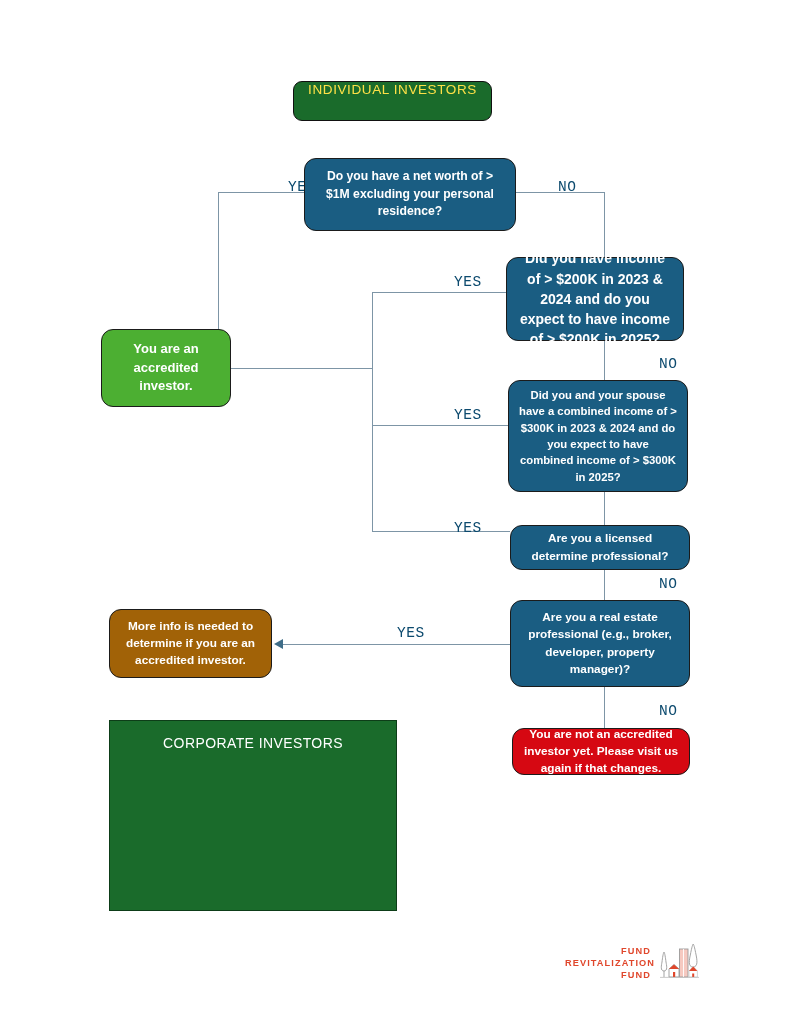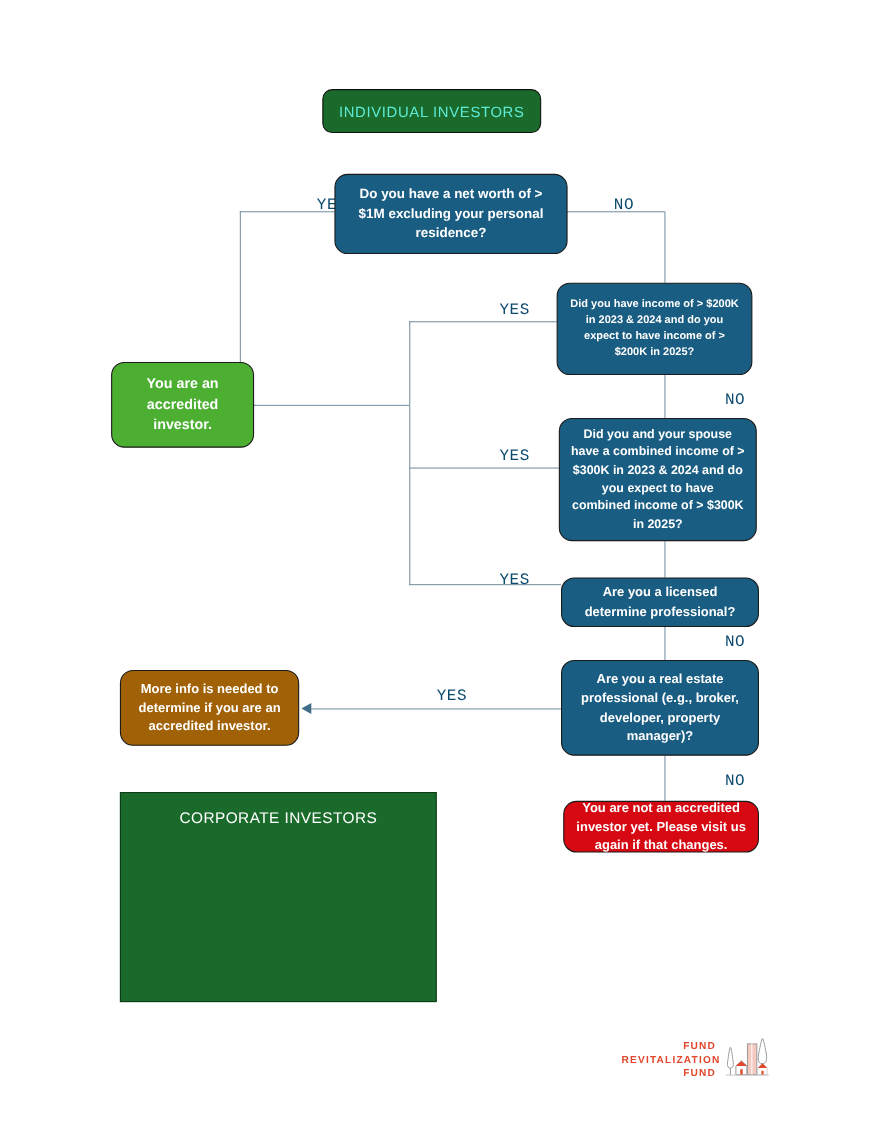--- a/index.html
+++ b/index.html
@@ -45,23 +45,22 @@
   .header-pill {
     position: absolute;
     left: 293px;
     top: 81px;
     width: 197px;
     height: 38px;
     background: #1a6b2b;
     border: 1px solid #111111;
     border-radius: 9px;
     display: flex;
-    align-items: center;
     justify-content: center;
-    color: #5eead4;
+    color: #fde047;
     font-size: 13.5px;
     letter-spacing: 0.6px;
     font-family: "Liberation Sans", sans-serif;
     z-index: 6;
   }
 
   
   .corp-panel {
     position: absolute;
     left: 109px;
@@ -183,21 +182,21 @@
   <div class="elabel" style="left:415px; top:407px;">YES</div>
   <div class="elabel" style="left:415px; top:520px;">YES</div>
   <div class="elabel" style="left:620px; top:576px;">NO</div>
   <div class="elabel" style="left:358px; top:625px;">YES</div>
   <div class="elabel" style="left:620px; top:703px;">NO</div>
 
   <div class="node node-blue" style="left:304px; top:158px; width:212px; height:73px; font-size:12.2px;">
     <span class="txt">Do you have a net worth of &gt; $1M excluding your personal residence?</span>
   </div>
 
-  <div class="node node-blue" style="left:506px; top:257px; width:178px; height:84px; font-size:10px;">
+  <div class="node node-blue" style="left:506px; top:257px; width:178px; height:84px; font-size:14px;">
     <span class="txt">Did you have income of &gt; $200K in 2023 &amp; 2024 and do you expect to have income of &gt; $200K in 2025?</span>
   </div>
 
   <div class="node node-blue" style="left:508px; top:380px; width:180px; height:112px; font-size:11.3px;">
     <span class="txt">Did you and your spouse have a combined income of &gt; $300K in 2023 &amp; 2024 and do you expect to have combined income of &gt; $300K in 2025?</span>
   </div>
 
   <div class="node node-blue" style="left:510px; top:525px; width:180px; height:45px; font-size:11.8px;">
     <span class="txt">Are you a licensed determine professional?</span>
   </div>

